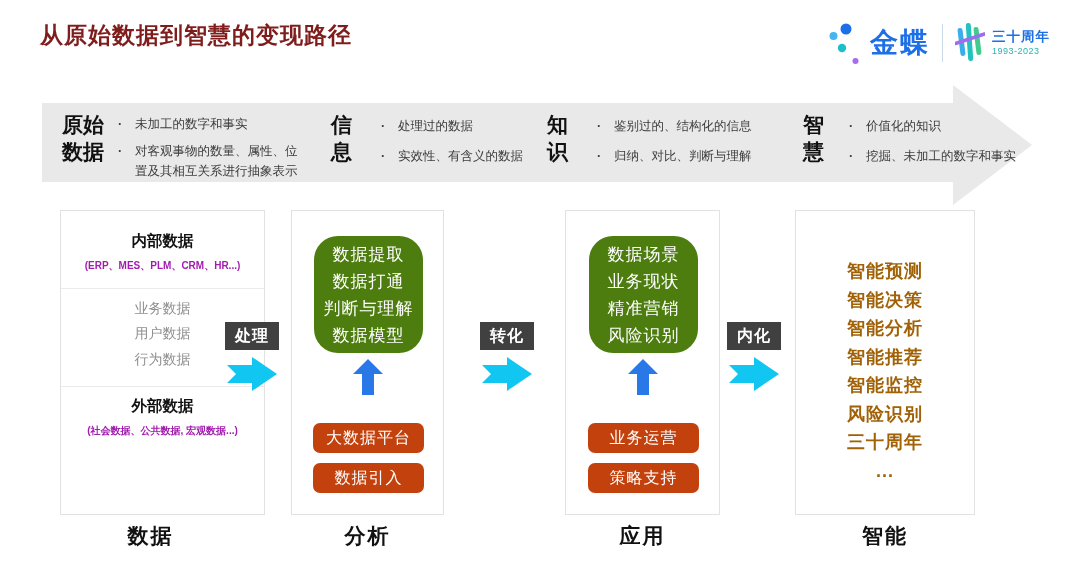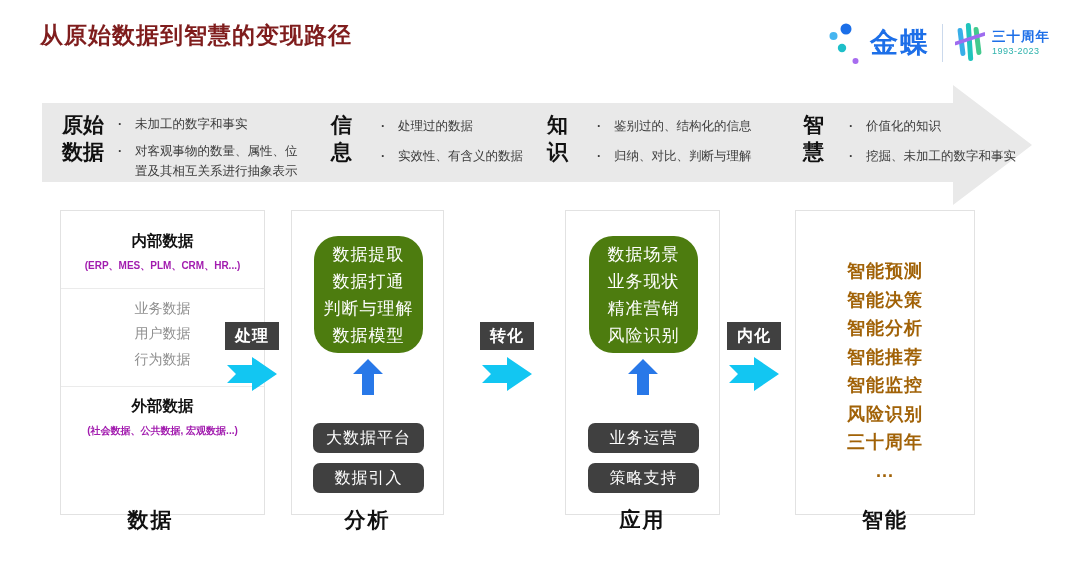--- a/index.html
+++ b/index.html
@@ -43,35 +43,35 @@
   .b-divider { border-top:1px solid #EBEBEB; margin:13px 0 7px; }
   .b-mid { font-size:14px; color:#8F8F8F; line-height:1.85; }
   .b-title2 { margin-top:9px; font-size:15.5px; font-weight:700; color:#111; }
 
   .blue-box { position:absolute; top:25px; width:109px; height:117px; background:#4d7c0f; border-radius:24px;
               color:#fff; display:flex; flex-direction:column; justify-content:center; align-items:center;
               font-size:17px; line-height:27px; font-weight:500; letter-spacing:1px; }
   .box-analysis .blue-box { left:22px; }
   .box-application .blue-box { left:23px; }
   .up-arrow { position:absolute; top:148px; left:50%; transform:translateX(-50%); width:30px; height:36px; }
-  .btn { position:absolute; width:111px; height:30px; background:#404040; border-radius:7px; color:#fff;
+  .btn { position:absolute; width:111px; height:30px; background:#c2410c; border-radius:7px; color:#fff;
          font-size:16px; display:flex; align-items:center; justify-content:center; letter-spacing:1px; }
   .box-analysis .btn { left:21px; } .box-application .btn { left:22px; }
   .btn-1 { top:212px; } .btn-2 { top:252px; }
 
   .intel-item { font-size:18px; font-weight:700; color:#a16207; line-height:28.5px; letter-spacing:1px; }
 
   
   .flow { position:absolute; top:322px; width:62px; display:flex; flex-direction:column; align-items:center; }
   .flow-1 { left:221px; } .flow-2 { left:476px; } .flow-3 { left:723px; }
   .flow-label { background:#404040; color:#fff; font-size:16px; font-weight:700; padding:3px 10px; line-height:22px; letter-spacing:1px; }
   .flow-arrow { margin-top:7px; width:50px; height:34px; }
 
   
-  .col-label { position:absolute; top:506px; font-size:21px; font-weight:700; color:#111; text-align:center; letter-spacing:2px; }
+  .col-label { position:absolute; top:522px; font-size:21px; font-weight:700; color:#111; text-align:center; letter-spacing:2px; }
   .lab-1 { left:48px; width:205px; } .lab-2 { left:291px; width:153px; }
   .lab-3 { left:565px; width:155px; } .lab-4 { left:795px; width:180px; }
 </style>
 </head>
 <body>
 
 <div class="canvas">
 
   <div class="page-title">从原始数据到智慧的变现路径</div>
 

